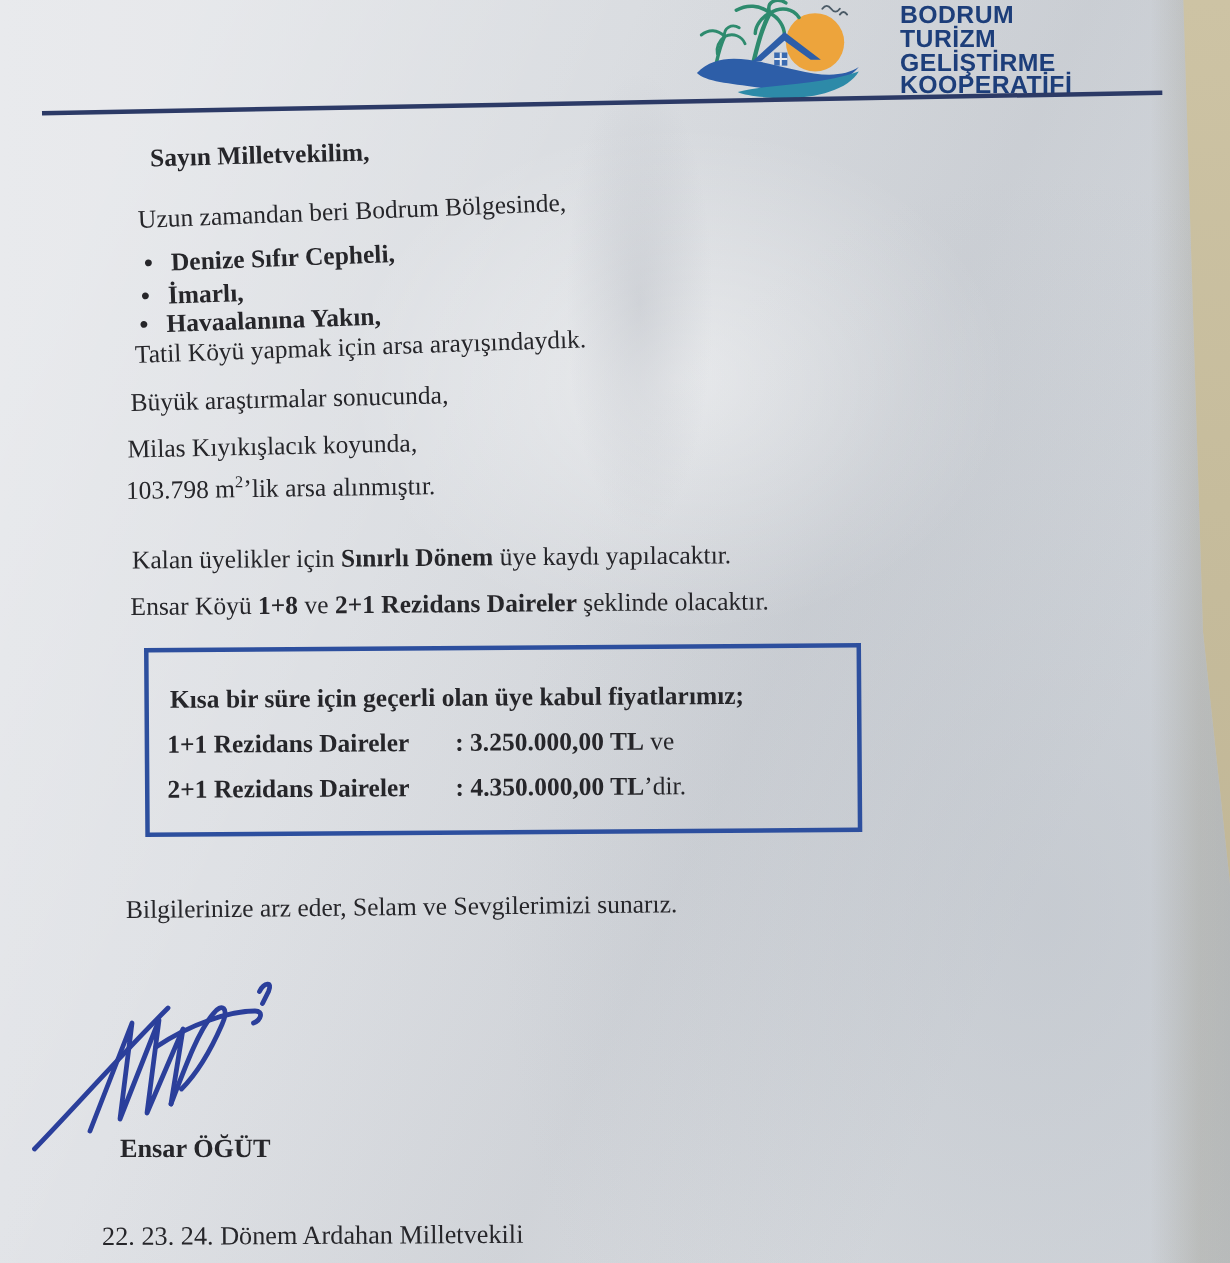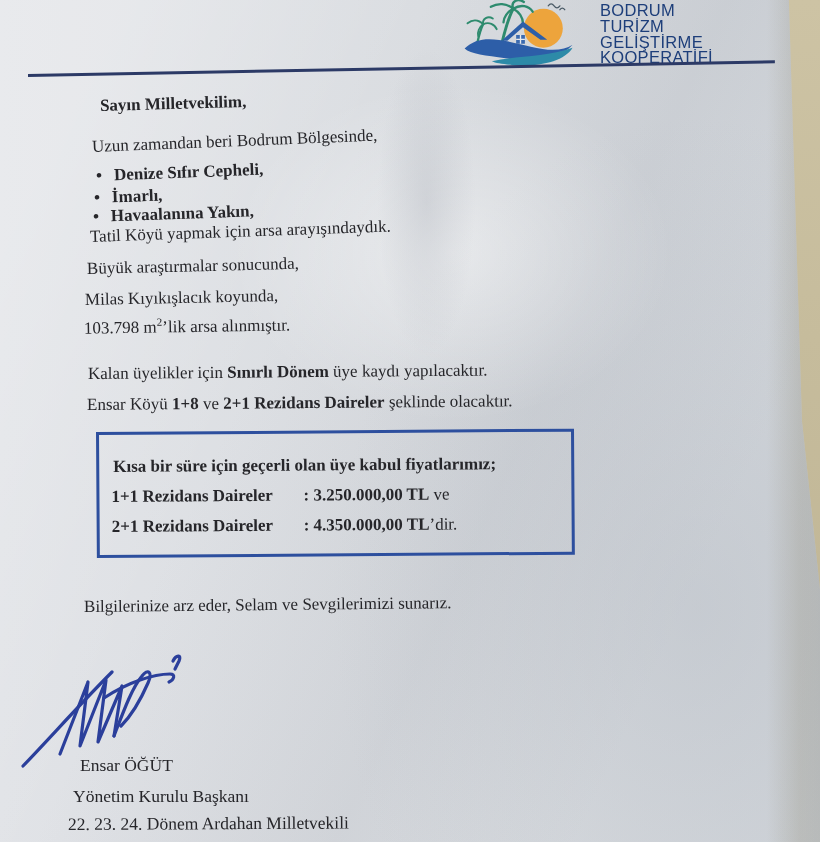--- a/index.html
+++ b/index.html
@@ -15,21 +15,21 @@
     clip-path:polygon(0 0,96.2% 0,97.8% 50%,100% 70%,100% 100%,0 100%);
     background:
       linear-gradient(to right,rgba(0,0,0,0) 93.5%,rgba(125,118,92,0.22) 97.5%,rgba(90,85,60,0.18) 100%),
       radial-gradient(ellipse 70px 220px at 52% 24%,rgba(140,146,158,0.22),rgba(140,146,158,0) 70%),
       radial-gradient(ellipse 340px 260px at 55% 30%,rgba(255,255,255,0.45),rgba(255,255,255,0) 65%),
       radial-gradient(ellipse 520px 700px at 85% 72%,rgba(165,172,182,0.30),rgba(165,172,182,0) 70%),
       linear-gradient(115deg,rgba(255,255,255,0.25) 10%,rgba(255,255,255,0) 35%,rgba(150,155,165,0.16) 60%,rgba(150,155,165,0) 80%),
       linear-gradient(to right,#e1e3e7,#d9dce0 60%,#d2d6db 100%);}
   .logo{position:absolute;left:462px;top:0;width:118px;height:70px;}
   .org-name{position:absolute;left:600px;top:3px;font-family:"Liberation Sans",sans-serif;
-    font-weight:400;font-size:16.5px;line-height:15.8px;letter-spacing:0.3px;color:var(--brand-navy);}
+    font-weight:700;font-size:16.5px;line-height:15.8px;letter-spacing:0.3px;color:var(--brand-navy);}
   .rule{position:absolute;left:28px;top:74px;width:747px;height:3px;background:var(--rule);
     transform:rotate(-1.05deg);transform-origin:left center;}
   .line{position:absolute;font-size:17px;color:var(--ink-text);white-space:nowrap;transform-origin:left center;}
   .b{font-weight:700;}
   sup{font-size:11px;}
   .salutation{left:100px;top:96px;transform:rotate(-1.6deg);}
   .intro{left:92px;top:137px;transform:rotate(-2.3deg);}
   .bullet0{left:96px;top:166px;transform:rotate(-2.2deg);}
   .bullet1{left:94px;top:188px;transform:rotate(-2deg);}
   .bullet2{left:93px;top:207px;transform:rotate(-2deg);}
@@ -42,21 +42,21 @@
   .apartments{left:87px;top:395px;transform:rotate(-0.5deg);}
   .price-box{position:absolute;left:96px;top:432px;width:478px;height:126px;
     border:3px solid var(--box-border);transform:rotate(-0.4deg);transform-origin:left top;}
   .price-box .line{position:absolute;}
   .box-title{left:14px;top:22px;}
   .box-row1{left:12px;top:52px;}
   .box-row2{left:12px;top:82px;}
   .price-label{display:inline-block;width:192px;}
   .closing{left:84px;top:597px;transform:rotate(-0.6deg);}
   .signature{position:absolute;left:20px;top:652px;width:175px;height:118px;}
-  .sig-name{left:80px;top:755px;font-size:17.5px;}
+  .sig-name{left:80px;top:755px;font-size:17.5px;font-weight:bold;}
   .sig-title{left:73px;top:786px;font-size:17.5px;}
   .sig-term{left:68px;top:814px;font-size:17.5px;transform:rotate(-0.3deg);}
   .stroke{fill:none;stroke:var(--signature-blue);stroke-width:3.2;stroke-linecap:round;stroke-linejoin:round;}
   .palm{fill:none;stroke:var(--logo-green);stroke-linecap:round;}
   .bird{fill:none;stroke:#4a5a66;stroke-width:1.3;stroke-linecap:round;}
 </style>
 </head>
 <body>
 
 <div class="photo">
@@ -135,17 +135,16 @@
 
     <svg class="signature" viewBox="0 0 175 118">
       <path class="stroke" d="M3,114 C30,86 60,52 92,20"></path>
       <path class="stroke" d="M40,102 L68,30 L60,94 L86,28 L78,90 L102,34 L94,84"></path>
       <path class="stroke" d="M94,84 C104,58 112,36 122,24 C128,16 133,20 128,31 C121,47 112,63 101,74"></path>
       <path class="stroke" d="M84,46 C108,30 134,22 150,22 C156,22 154,28 149,30"></path>
       <path class="stroke" d="M153,9 C156,3 162,2 159,9 L155,17"></path>
     </svg>
 
     <div class="line sig-name">Ensar ÖĞÜT</div>
-    <div class="line sig-title">Yönetim Kurulu Başkanı</div>
     <div class="line sig-term">22. 23. 24. Dönem Ardahan Milletvekili</div>
 
   </div>
 </div>
 
 </body></html>

